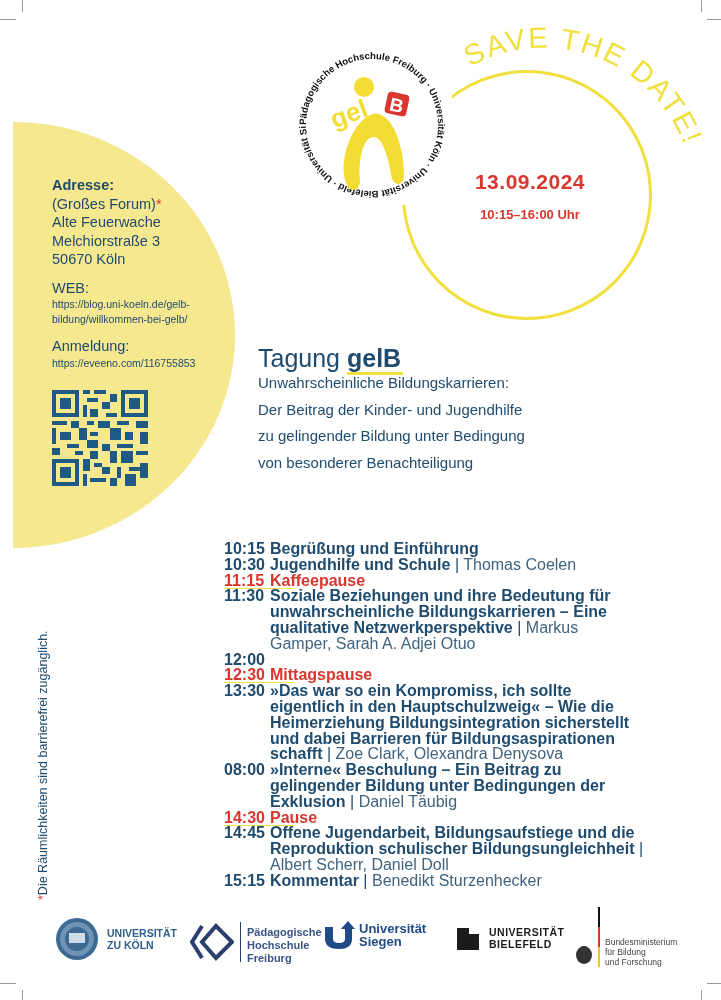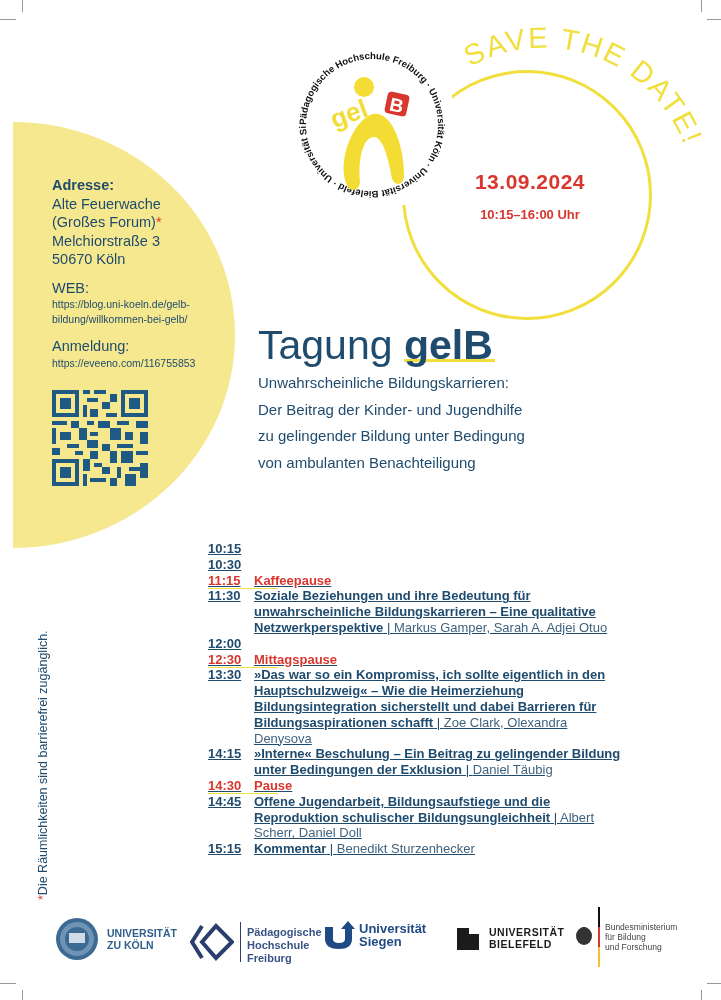--- a/index.html
+++ b/index.html
@@ -17,26 +17,26 @@
   .asterisk { color:#d9362e; }
   .qr { position:absolute; left:52px; top:390px; width:96px; height:96px; }
   
   .big-circle { position:absolute; left:402px; top:70px; width:250px; height:250px; border:3px solid #f0df3c; border-radius:50%; box-sizing:border-box; }
   .date { position:absolute; left:420px; top:170px; width:220px; text-align:center; color:#d9362e; font-weight:bold; font-size:21px; letter-spacing:0.5px; }
   .time { position:absolute; left:420px; top:207px; width:220px; text-align:center; color:#d9362e; font-weight:bold; font-size:13px; }
   .savedate { position:absolute; left:0; top:0; width:721px; height:330px; }
   
   .logo { position:absolute; left:292px; top:45px; width:160px; height:160px; }
   
-  .title { position:absolute; left:258px; top:325px; font-size:41px; color:#1f4b6e; line-height:40px; white-space:nowrap; }
+  .title { position:absolute; left:258px; top:338px; font-size:25px; color:#1f4b6e; line-height:40px; white-space:nowrap; }
   .title .accent { font-weight:bold; position:relative; display:inline-block; }
   .title .accent::after { content:""; position:absolute; left:0; right:-2px; bottom:3px; height:3px; background:#f0df3c; z-index:-1; }
   .subtitle { position:absolute; left:258px; top:370px; font-size:15px; line-height:26.5px; color:#1f4b6e; white-space:nowrap; }
   
-  .program { position:absolute; left:208px; top:541px; width:420px; font-size:13px; line-height:15.8px;text-decoration:underline; }
+  .program { position:absolute; left:224px; top:541px; width:420px; font-size:16px; line-height:15.8px; }
   .row { display:flex; position:relative; }
   .row .t { width:46px; flex:0 0 46px; font-weight:bold; color:#1f4b6e; }
   .row .d { flex:1; color:#1f4b6e; }
   .row .d b { font-weight:bold; }
   .row .d .spk { font-weight:normal; color:#3f627e; }
   .row.pause .t, .row.pause .d { color:#d9362e; }
   .row.pause::after { content:""; position:absolute; left:0; top:15px; width:70px; height:1px; background:#f0df3c; }
   .sep { color:#1f4b6e; font-weight:normal; }
   
   .vnote { position:absolute; left:36px; top:900px; transform-origin:0 0; transform:rotate(-90deg); white-space:nowrap; font-size:12.5px; color:#1f4b6e; }
@@ -54,22 +54,22 @@
 <div class="crop" style="left:707px;top:19px;width:14px;height:1px;"></div>
 <div class="crop" style="left:0;top:983px;width:16px;height:1px;"></div>
 <div class="crop" style="left:22px;top:990px;width:1px;height:10px;"></div>
 <div class="crop" style="left:707px;top:983px;width:14px;height:1px;"></div>
 <div class="crop" style="left:701px;top:990px;width:1px;height:10px;"></div>
 
 <div class="half-disc"></div>
 
 <div class="info">
   <div class="lbl-b">Adresse:</div>
+  <div><span>(Großes Forum)</span><span class="asterisk">*</span></div>
   <div>Alte Feuerwache</div>
-  <div><span>(Großes Forum)</span><span class="asterisk">*</span></div>
   <div>Melchiorstraße 3</div>
   <div>50670 Köln</div>
   <div class="gap"></div>
   <div>WEB:</div>
   <div class="sm">
     <div>https://blog.uni-koeln.de/gelb-</div>
     <div>bildung/willkommen-bei-gelb/</div>
   </div>
   <div class="gap"></div>
   <div>Anmeldung:</div>
@@ -158,29 +158,31 @@
   <text x="38" y="80" font-family="Liberation Sans, sans-serif" font-size="26" font-weight="bold" fill="#f3dd34" transform="rotate(-20 50 70)">gel</text>
   <rect x="94" y="48" width="22" height="22" rx="4" fill="#d9362e" transform="rotate(12 105 59)"></rect>
   <text x="98" y="67" font-family="Liberation Sans, sans-serif" font-size="19" font-weight="bold" fill="#ffffff" transform="rotate(12 105 59)">B</text>
 </svg>
 
 <div class="title"><span>Tagung </span><span class="accent">gelB</span></div>
 <div class="subtitle">
   <div>Unwahrscheinliche Bildungskarrieren:</div>
   <div>Der Beitrag der Kinder- und Jugendhilfe</div>
   <div>zu gelingender Bildung unter Bedingung</div>
-  <div>von ambulanten Benachteiligung</div>
+  <div>von besonderer Benachteiligung</div>
 </div>
 
 <div class="program" id="program">
     <div class="row">
       <div class="t">10:15</div>
+      <div class="d"><b>Begrüßung und Einführung</b></div>
     </div>
     <div class="row">
       <div class="t">10:30</div>
+      <div class="d"><b>Jugendhilfe und Schule</b><span class="sep"> | </span><span class="spk">Thomas Coelen</span></div>
     </div>
     <div class="row pause">
       <div class="t">11:15</div>
       <div class="d"><b>Kaffeepause</b></div>
     </div>
     <div class="row">
       <div class="t">11:30</div>
       <div class="d"><b>Soziale Beziehungen und ihre Bedeutung für unwahrscheinliche Bildungskarrieren – Eine qualitative Netzwerkperspektive</b><span class="sep"> | </span><span class="spk">Markus Gamper, Sarah A. Adjei Otuo</span></div>
     </div>
     <div class="row">
@@ -188,21 +190,21 @@
     </div>
     <div class="row pause">
       <div class="t">12:30</div>
       <div class="d"><b>Mittagspause</b></div>
     </div>
     <div class="row">
       <div class="t">13:30</div>
       <div class="d"><b>»Das war so ein Kompromiss, ich sollte eigentlich in den Hauptschulzweig« – Wie die Heimerziehung Bildungsintegration sicherstellt und dabei Barrieren für Bildungsaspirationen schafft</b><span class="sep"> | </span><span class="spk">Zoe Clark, Olexandra Denysova</span></div>
     </div>
     <div class="row">
-      <div class="t">14:15</div>
+      <div class="t">08:00</div>
       <div class="d"><b>»Interne« Beschulung – Ein Beitrag zu gelingender Bildung unter Bedingungen der Exklusion</b><span class="sep"> | </span><span class="spk">Daniel Täubig</span></div>
     </div>
     <div class="row pause">
       <div class="t">14:30</div>
       <div class="d"><b>Pause</b></div>
     </div>
     <div class="row">
       <div class="t">14:45</div>
       <div class="d"><b>Offene Jugendarbeit, Bildungsaufstiege und die Reproduktion schulischer Bildungsungleichheit</b><span class="sep"> | </span><span class="spk">Albert Scherr, Daniel Doll</span></div>
     </div>
@@ -250,21 +252,21 @@
   </div>
   <div class="plogo" style="left:402px;top:22px;">
     <svg width="22" height="22" viewBox="0 0 22 22">
       <path d="M 0,0 L 12,0 L 12,6 L 22,6 L 22,22 L 0,22 Z" fill="#1b1b1b"></path>
     </svg>
     <div class="txt" style="margin-left:10px;font-size:10.5px;line-height:11.5px;color:#1b1b1b;letter-spacing:0.5px;">
       <div>UNIVERSITÄT</div>
       <div>BIELEFELD</div>
     </div>
   </div>
-  <div class="plogo" style="left:520px;top:2px;align-items:center;">
+  <div class="plogo" style="left:520px;top:2px;align-items:flex-end;">
     <svg width="18" height="22" viewBox="0 0 18 22">
       <ellipse cx="9" cy="10" rx="8" ry="9" fill="#333"></ellipse>
       <circle cx="9" cy="4" r="3" fill="#333"></circle>
     </svg>
     <div style="display:flex;flex-direction:column;margin:0 5px;">
       <div style="width:2px;height:20px;background:#111;"></div>
       <div style="width:2px;height:20px;background:#d9362e;"></div>
       <div style="width:2px;height:20px;background:#f2c230;"></div>
     </div>
     <div style="font-size:8.5px;line-height:10px;color:#444;">

